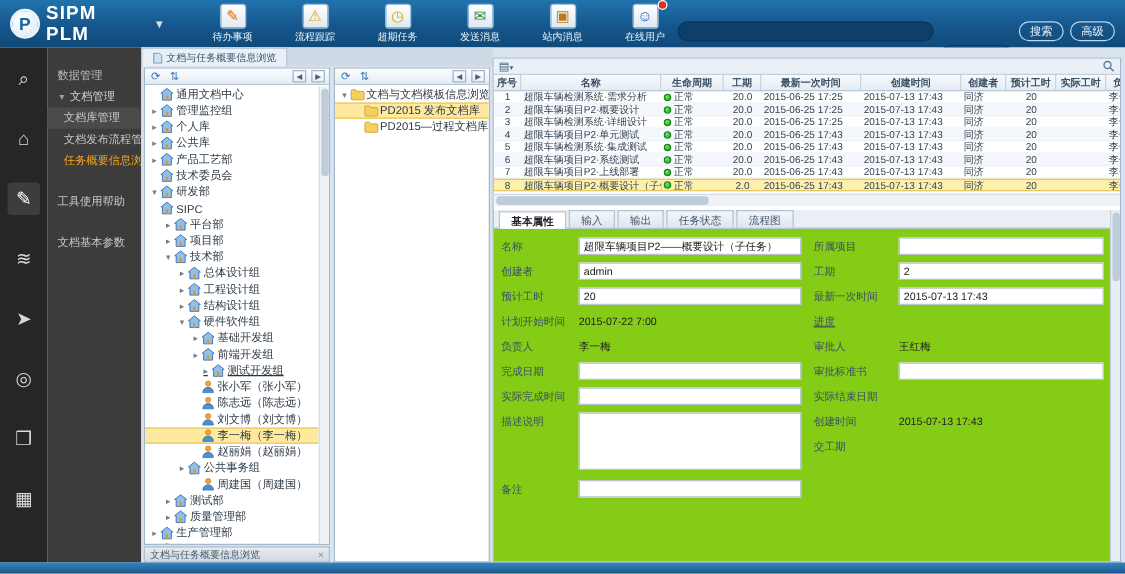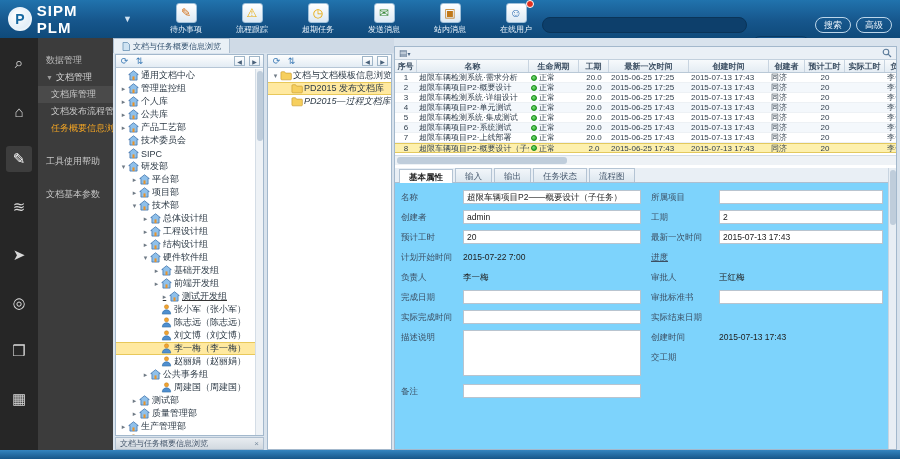--- a/index.html
+++ b/index.html
@@ -83,21 +83,21 @@
   .grid-body { overflow:hidden; }
   .g-row { height:10px; display:flex; border-bottom:1px solid #edf1f5; cursor:pointer; overflow:hidden; }
   .g-row.alt { background:#f4f8fc; }
   .g-row.sel { background:#fdf0ad; border-top:1px solid #e3c95e; border-bottom:1px solid #e3c95e; }
   .g-cell { font-size:8px; color:#33414f; flex:none; white-space:nowrap; overflow:hidden; padding:0 2px; display:flex; align-items:center; }
   .dot { width:6px; height:6px; border-radius:50%; background:radial-gradient(circle at 35% 30%, #7fe07f, #1f9e1f); border:1px solid #128a12; margin-right:2px; flex:none; }
   .hscroll { height:10px; background:#eef2f6; border-top:1px solid #d4dde6; position:relative; }
   .hthumb { position:absolute; top:1px; left:2px; width:170px; height:7px; border-radius:3px; background:#bfcddb; }
 
   
-  .detail { position:absolute; overflow:hidden; background:#7dd3fc; }
+  .detail { position:absolute; overflow:hidden; background:#84cc16; }
   .d-tabs { height:15px; background:#e9eff5; border-bottom:1px solid #aebfd0; display:flex; align-items:flex-end; padding-left:4px; gap:2px; }
   .d-tab { height:14px; line-height:14px; padding:0 9px; font-size:8.5px; color:#44566b; border:1px solid #b4c4d4; border-bottom:none;
     background:linear-gradient(#f2f6fa,#dde7ef); cursor:pointer; }
   .d-tab.active { background:#fff; color:#222; position:relative; top:1px; font-weight:bold; }
   .d-form { position:absolute; top:22px; left:0; right:9px; bottom:0; }
   .f-col { position:absolute; top:0; }
   .f-row { height:20px; display:flex; align-items:flex-start; }
   .f-label { font-size:8.5px; color:#3c4f63; padding-top:2px; flex:none; }
   .f-box { border:1px solid #b9c4cf; background:#fff; height:14px; font-size:8.5px; color:#222; padding:0 3px; line-height:13px; overflow:hidden; white-space:nowrap; }
   .f-plain { font-size:8.5px; color:#222; padding-top:2px; overflow:hidden; white-space:nowrap; }
@@ -252,38 +252,38 @@
           <span class="t-arrow"></span>
           <span class="t-ic">
             <svg width="11" height="11" viewBox="0 0 12 12">
               <path d="M6 0.8L11.2 5H9.9V11H2.1V5H0.8Z" fill="#8fc0ea" stroke="#3a6ea8" stroke-width="0.8"></path>
               <rect x="4.9" y="7" width="2.2" height="4" fill="#e8932a"></rect>
             </svg>
           </span>
           <span class="t-label">技术委员会</span>
         </div>
         <div class="tree-row" style="padding-left: 3px;">
+          <span class="t-arrow">▾</span>
+          <span class="t-ic">
+            <svg width="11" height="11" viewBox="0 0 12 12">
+              <path d="M6 0.8L11.2 5H9.9V11H2.1V5H0.8Z" fill="#8fc0ea" stroke="#3a6ea8" stroke-width="0.8"></path>
+              <rect x="4.9" y="7" width="2.2" height="4" fill="#e8932a"></rect>
+            </svg>
+          </span>
+          <span class="t-label">研发部</span>
+        </div>
+        <div class="tree-row" style="padding-left: 3px;">
           <span class="t-arrow"></span>
           <span class="t-ic">
             <svg width="11" height="11" viewBox="0 0 12 12">
               <path d="M6 0.8L11.2 5H9.9V11H2.1V5H0.8Z" fill="#8fc0ea" stroke="#3a6ea8" stroke-width="0.8"></path>
               <rect x="4.9" y="7" width="2.2" height="4" fill="#e8932a"></rect>
             </svg>
           </span>
           <span class="t-label">SIPC</span>
-        </div>
-        <div class="tree-row" style="padding-left: 3px;">
-          <span class="t-arrow">▾</span>
-          <span class="t-ic">
-            <svg width="11" height="11" viewBox="0 0 12 12">
-              <path d="M6 0.8L11.2 5H9.9V11H2.1V5H0.8Z" fill="#8fc0ea" stroke="#3a6ea8" stroke-width="0.8"></path>
-              <rect x="4.9" y="7" width="2.2" height="4" fill="#e8932a"></rect>
-            </svg>
-          </span>
-          <span class="t-label">研发部</span>
         </div>
         <div class="tree-row" style="padding-left: 14px;">
           <span class="t-arrow">▸</span>
           <span class="t-ic">
             <svg width="11" height="11" viewBox="0 0 12 12">
               <path d="M6 0.8L11.2 5H9.9V11H2.1V5H0.8Z" fill="#8fc0ea" stroke="#3a6ea8" stroke-width="0.8"></path>
               <rect x="4.9" y="7" width="2.2" height="4" fill="#e8932a"></rect>
             </svg>
           </span>
           <span class="t-label">平台部</span>
@@ -518,21 +518,21 @@
         </div>
         <div class="tree-row sel" style="padding-left: 14px;">
           <span class="t-arrow"></span>
           <span class="t-ic">
             <svg width="12" height="11" viewBox="0 0 13 11">
               <path d="M1 2.4C1 1.8 1.4 1.4 2 1.4H4.9L6 2.9H11.4C12 2.9 12.3 3.3 12.3 3.8V9.2C12.3 9.8 11.9 10.2 11.3 10.2H2C1.4 10.2 1 9.8 1 9.2Z" fill="#f6cf5e" stroke="#c79a2e" stroke-width="0.7"></path>
             </svg>
           </span>
           <span class="t-label">PD2015 发布文档库</span>
         </div>
-        <div class="tree-row" style="padding-left: 14px; font-style: italic;">
+        <div class="tree-row" style="padding-left: 14px;">
           <span class="t-arrow"></span>
           <span class="t-ic">
             <svg width="12" height="11" viewBox="0 0 13 11">
               <path d="M1 2.4C1 1.8 1.4 1.4 2 1.4H4.9L6 2.9H11.4C12 2.9 12.3 3.3 12.3 3.8V9.2C12.3 9.8 11.9 10.2 11.3 10.2H2C1.4 10.2 1 9.8 1 9.2Z" fill="#f6cf5e" stroke="#c79a2e" stroke-width="0.7"></path>
             </svg>
           </span>
           <span class="t-label">PD2015—过程文档库</span>
         </div>
       </div>
   </div>

